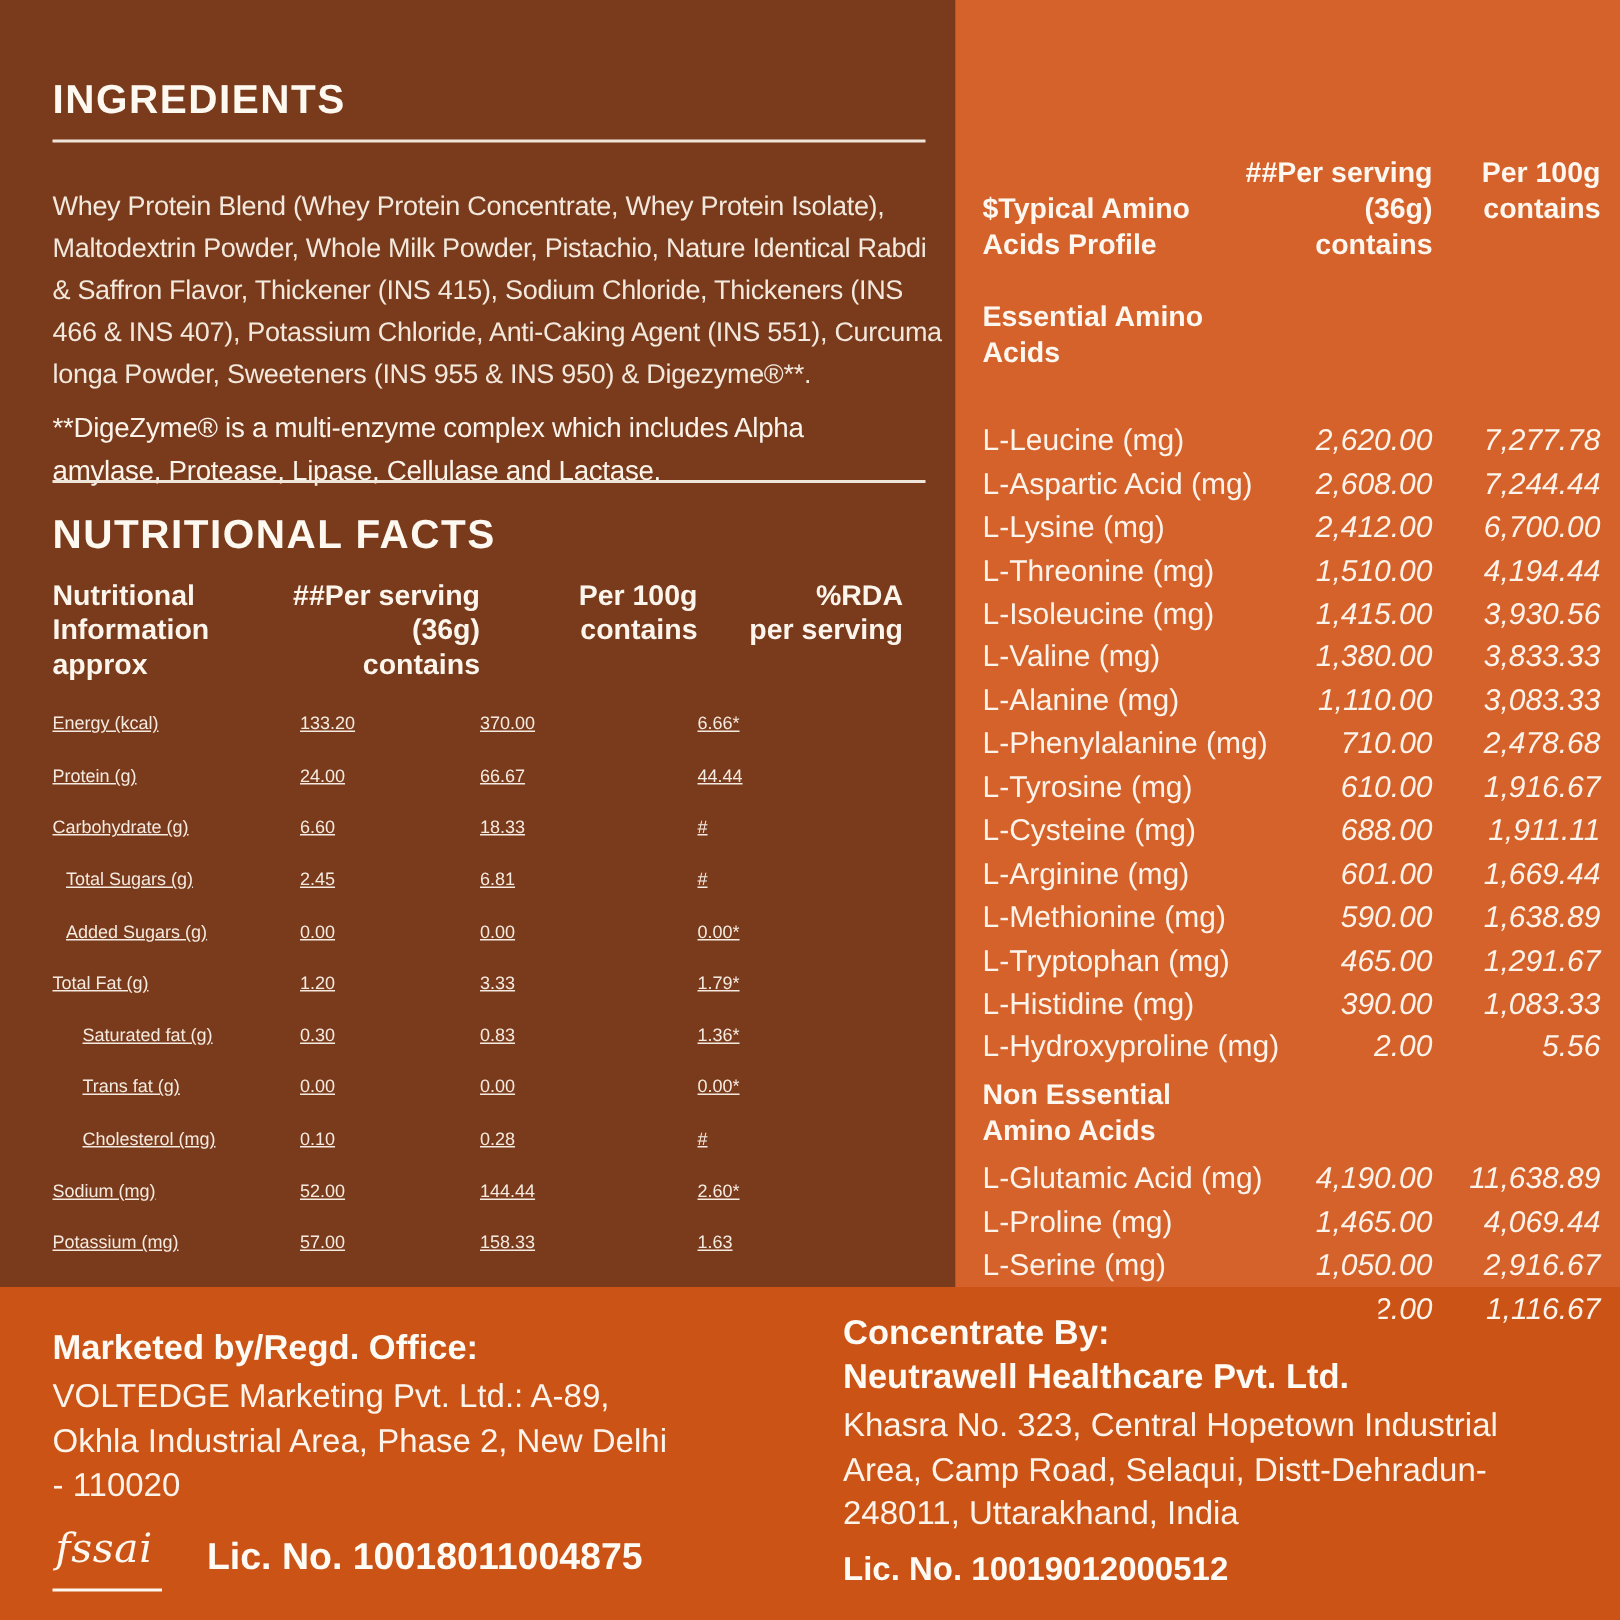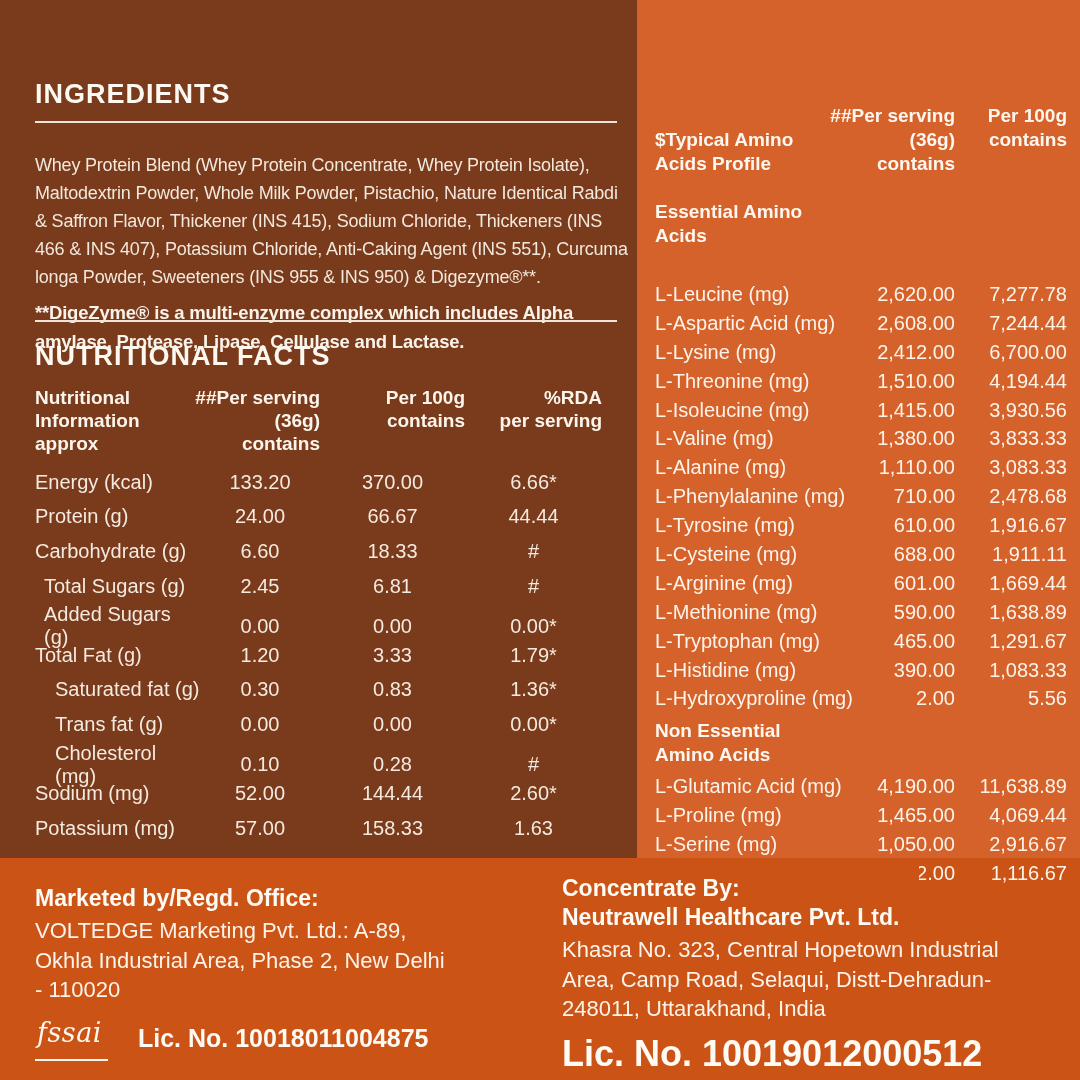--- a/index.html
+++ b/index.html
@@ -17,81 +17,81 @@
     position:absolute;left:637px;top:0;width:443px;height:858px;
     background:#d6622b;color:#fdf5ec;box-sizing:border-box;
     padding:104px 13px 0 18px;
   }
   .footer{
     position:absolute;left:0;top:858px;width:919px;height:222px;
     background:#cb5316;color:#fdf5ec;
   }
   
   .sec-title{
-    font-size:27px;font-weight:bold;letter-spacing:1px;color:#fdf8f0;line-height:32px;margin-top:28px;
+    font-size:27px;font-weight:bold;letter-spacing:1px;color:#fdf8f0;line-height:32px;
   }
   .rule{height:2px;background:#efe5d8;width:582px;margin-top:11px;}
   .ing-body{
     margin-top:28px;font-size:18px;line-height:28px;letter-spacing:-0.2px;
     width:595px;color:#f2e8dc;
   }
   .ing-note{
-    margin-top:7px;font-size:18.5px;line-height:29px;font-weight:bold;
+    margin-top:7px;font-size:18.5px;line-height:29px;font-weight:normal;
     width:575px;color:#faf3ea;letter-spacing:-0.2px;
   }
   .nf-block{position:absolute;left:35px;top:320px;width:567px;}
   .nf-title{margin-top:18px;}
   .nf-head{
     margin-top:14px;display:grid;grid-template-columns:165px 120px 145px 137px;
     font-weight:bold;font-size:19px;line-height:23px;color:#fbf5ec;
   }
   .nf-head .h{white-space:pre-line;grid-row:1;}
   .nf-head .h1{grid-column:1/2;text-align:left;}
   .nf-head .h2{grid-column:1/3;text-align:right;}
   .nf-head .h3{grid-column:3/4;text-align:right;}
   .nf-head .h4{grid-column:4/5;text-align:right;}
   .nf-rows{margin-top:10px;}
   .nf-row{
     display:grid;grid-template-columns:165px 120px 145px 137px;
-    font-size:20px;height:34.6px;align-items:center;color:#f4eadf;
-  }
-  .nf-row .c2,.nf-row .c3,.nf-row .c4{text-align:center;}
+    font-size:12px;height:34.6px;align-items:center;color:#f4eadf;text-decoration:underline;
+  }
+  .nf-row .c2,.nf-row .c3,.nf-row .c4{text-align:left;}
   .ind1{padding-left:9px;}
   .ind2{padding-left:20px;}
   
   .am-head{
     display:grid;grid-template-columns:190px 110px 112px;
     font-weight:bold;font-size:19px;line-height:24px;color:#fdf7ef;
   }
   .am-head .ah{grid-row:1;white-space:pre-line;}
   .am-head .ah1{grid-column:1/2;}
   .am-head .ah2{grid-column:1/3;text-align:right;}
   .am-head .ah3{grid-column:3/4;text-align:right;}
   .am-rows{margin-top:8px;}
   .am-row{
     display:grid;grid-template-columns:205px 95px 112px;
     font-size:20px;height:28.9px;align-items:center;color:#fcf3ea;
   }
-  .am-row .c2,.am-row .c3{text-align:right;}
+  .am-row .c2,.am-row .c3{text-align:right;font-style:italic;}
   .am-subtitle{
     font-weight:bold;font-size:19px;line-height:24px;margin:6px 0 5px 0;
     white-space:pre-line;color:#fdf7ef;
   }
   
   .f-left{position:absolute;left:35px;top:26px;width:505px;}
   .f-right{position:absolute;left:562px;top:16px;width:505px;}
   .f-title{font-weight:bold;font-size:23px;line-height:29px;color:#fefaf4;}
   .f-addr{font-size:22px;line-height:29.5px;white-space:pre-line;margin-top:3px;color:#fcf3ea;}
   .f-lic-row{display:flex;align-items:center;gap:30px;margin-top:12px;}
   .fssai{
     font-family:"DejaVu Serif",serif;font-style:italic;font-size:27px;
     border-bottom:2px solid #fdf7ef;padding:0 6px 11px 2px;color:#fdf7ef;letter-spacing:0.5px;
   }
   .f-lic{font-weight:bold;font-size:25px;color:#fefaf4;}
-  .f-lic2{font-weight:bold;font-size:36px;margin-top:9px;color:#fefaf4;}
+  .f-lic2{font-weight:bold;font-size:22px;margin-top:9px;color:#fefaf4;}
 </style>
 </head>
 <body>
 
 <div class="left-panel">
   <div class="sec-title">INGREDIENTS</div>
   <div class="rule"></div>
   <div class="ing-body">Whey Protein Blend (Whey Protein Concentrate, Whey Protein Isolate), Maltodextrin Powder, Whole Milk Powder, Pistachio, Nature Identical Rabdi &amp; Saffron Flavor, Thickener (INS 415), Sodium Chloride, Thickeners (INS 466 &amp; INS 407), Potassium Chloride, Anti-Caking Agent (INS 551), Curcuma longa Powder, Sweeteners (INS 955 &amp; INS 950) &amp; Digezyme®**.</div>
   <div class="ing-note">**DigeZyme® is a multi-enzyme complex which includes Alpha amylase, Protease, Lipase, Cellulase and Lactase.</div>
 

